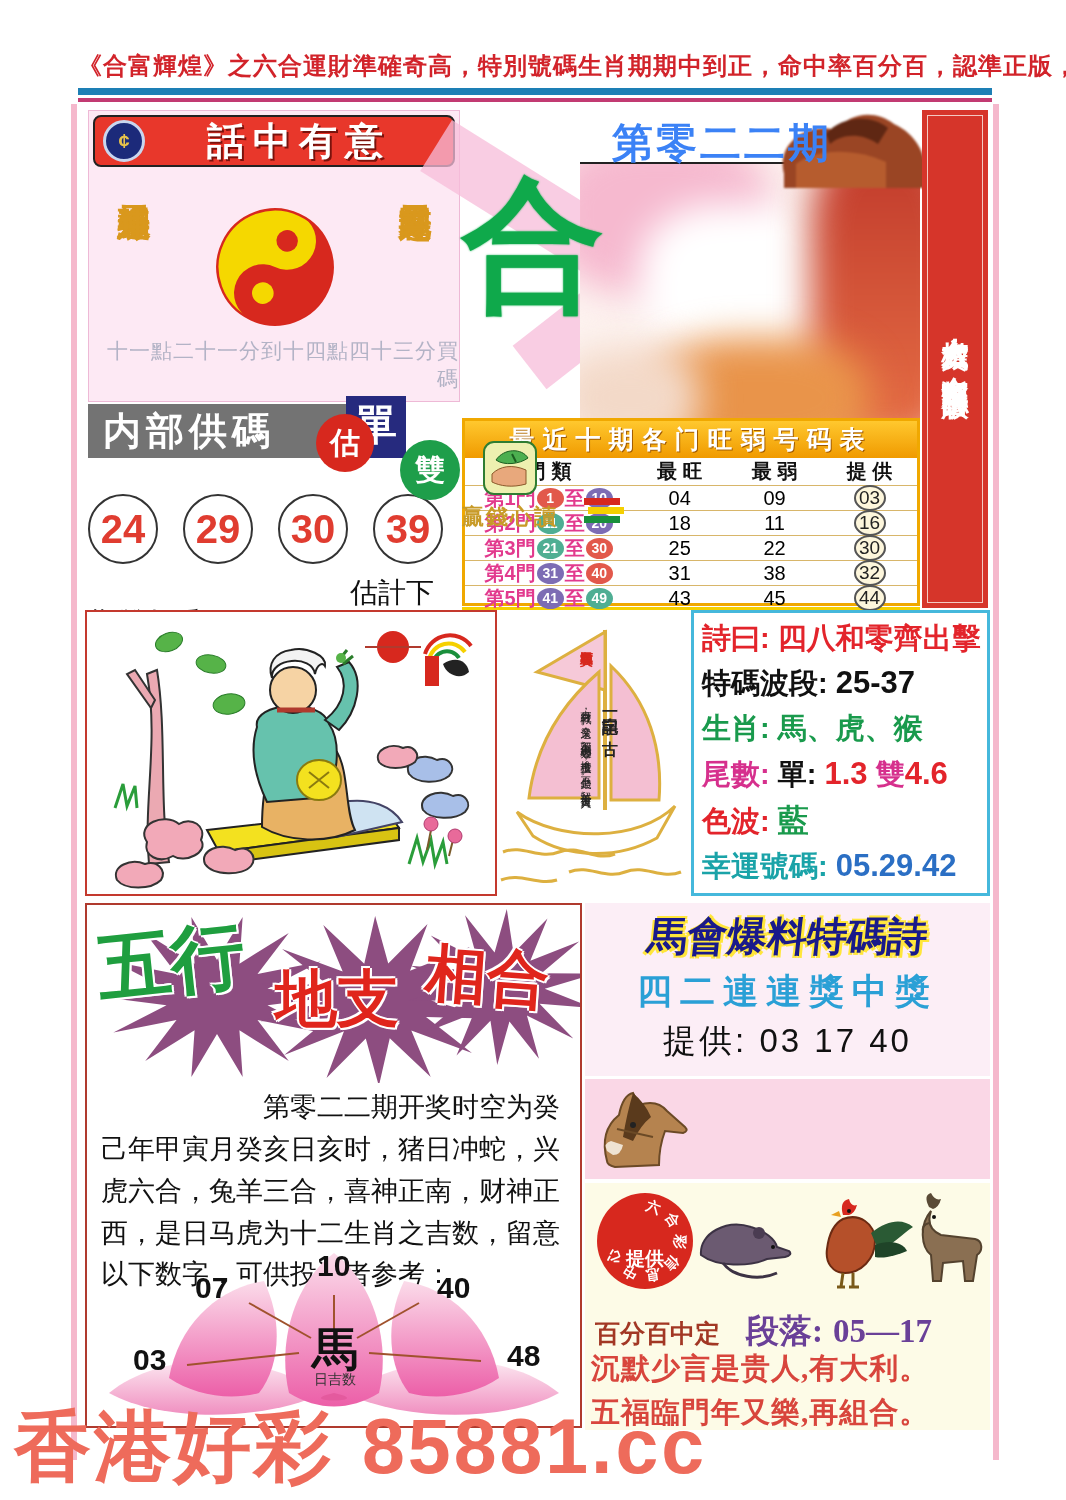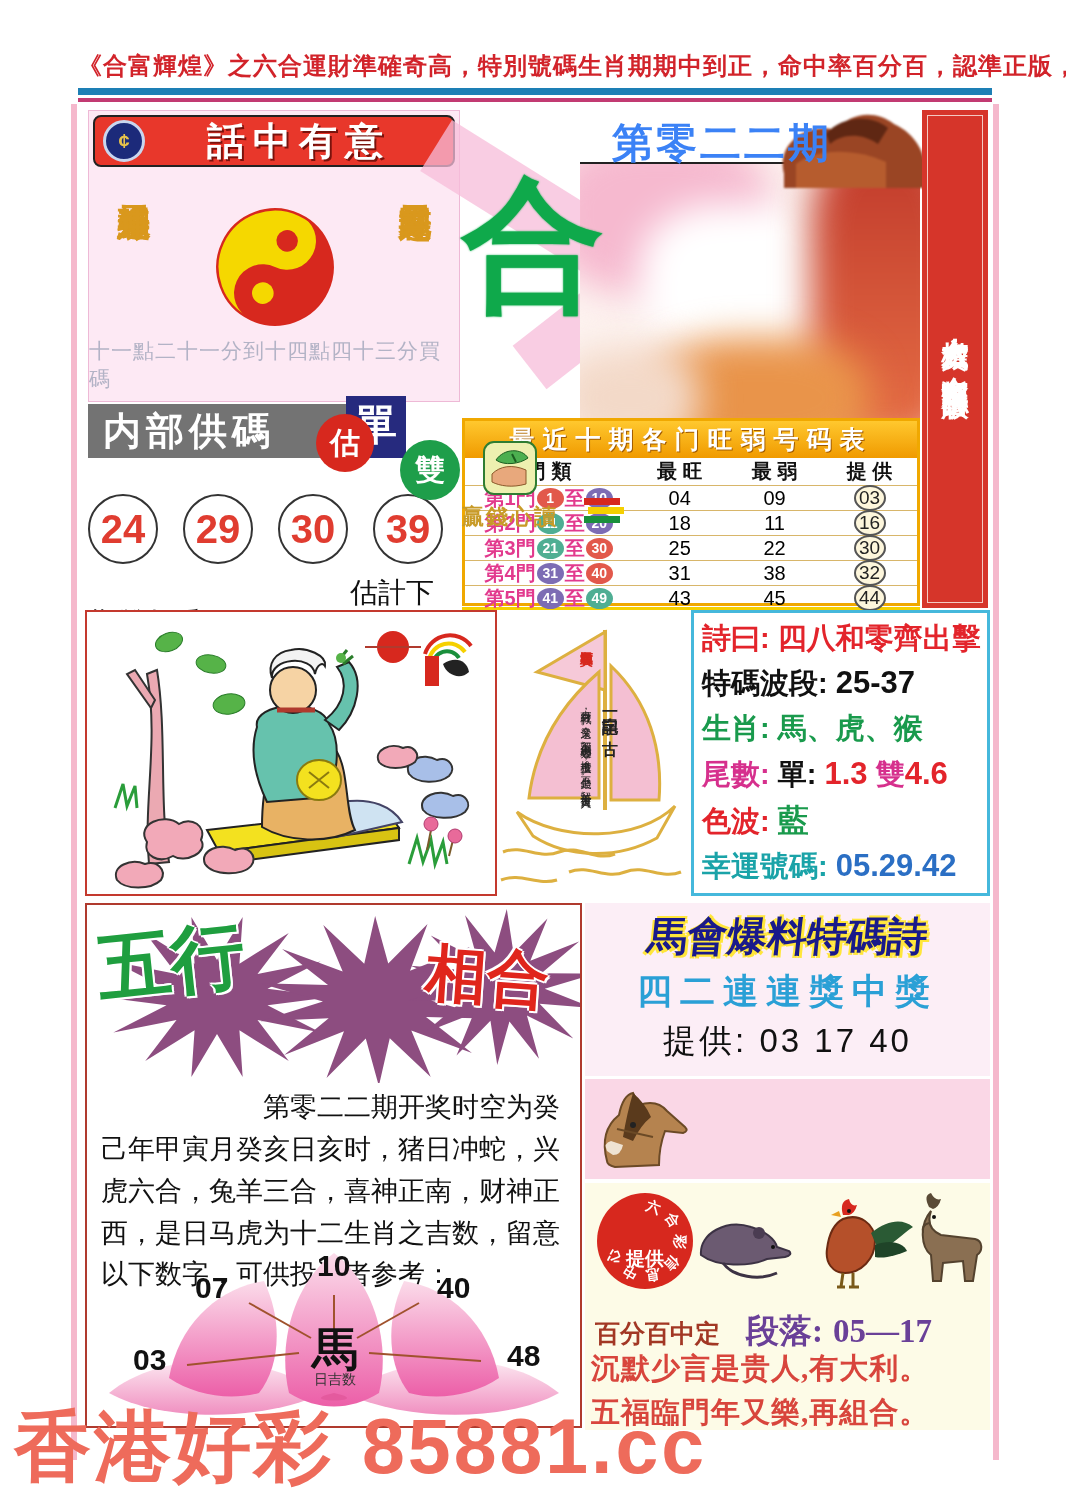--- a/index.html
+++ b/index.html
@@ -20,21 +20,21 @@
   .boxA-head { position:absolute; left:4px; top:4px; right:4px; height:52px; background:#e8372b; border:2px solid #222;
                border-radius:8px; display:flex; align-items:center; }
   .boxA-logo { width:42px; height:42px; border-radius:50%; background:#1c2a7a; border:3px solid #c9d6ef; margin-left:8px;
                color:#e8c24a; font-size:20px; font-weight:bold; display:flex; align-items:center; justify-content:center; }
   .boxA-title { flex:1; text-align:center; color:#fff; font-size:38px; font-weight:bold; letter-spacing:8px;
                 text-shadow:2px 2px 0 #7a120c; }
   .vtext { writing-mode:vertical-rl; text-orientation:upright; }
   .boxA-left { position:absolute; left:22px; top:70px; height:210px; font-size:33px; font-weight:bold; color:#d9981d; }
   .boxA-right { position:absolute; right:22px; top:70px; height:210px; font-size:33px; font-weight:bold; color:#d9981d; }
   .yinyang { position:absolute; left:126px; top:96px; width:120px; height:120px; }
-  .boxA-note { position:absolute; left:0; bottom:8px; width:100%; text-align:left; color:#b3b3c6; font-size:21px; letter-spacing:1px; }
+  .boxA-note { position:absolute; left:0; bottom:8px; width:100%; text-align:right; color:#b3b3c6; font-size:21px; letter-spacing:1px; }
 
   
   .boxB { position:absolute; left:88px; top:404px; width:375px; height:206px; }
   .boxB-banner { position:absolute; left:0; top:0; width:312px; height:54px; background:#737373; color:#fff;
                  font-size:38px; font-weight:bold; letter-spacing:5px; line-height:54px; padding-left:15px; }
   .gu-circle { position:absolute; left:228px; top:10px; width:58px; height:58px; border-radius:50%; background:#d7281e;
                color:#fff; font-size:30px; font-weight:bold; display:flex; align-items:center; justify-content:center; z-index:2; }
   .dan-label { position:absolute; left:258px; top:-8px; width:60px; text-align:center; color:#fff; font-size:42px; font-weight:bold; z-index:1;
                background:#262a7e; height:62px; line-height:58px; }
   .shuang-circle { position:absolute; left:312px; top:36px; width:60px; height:60px; border-radius:50%; background:#1e9e4a;
@@ -369,20 +369,21 @@
     <div class="burst-wrap">
       <svg width="493" height="178" viewBox="0 0 493 178">
         <defs>
           <polygon id="burst" points="100,0 43.9,10 90.1,43.4 35.2,28.1 62.4,78.2 19.5,40.6 22.3,97.5 0,45 -22.3,97.5 -19.5,40.6 -62.4,78.2 -35.2,28.1 -90.1,43.4 -43.9,10 -100,0 -43.9,-10 -90.1,-43.4 -35.2,-28.1 -62.4,-78.2 -19.5,-40.6 -22.3,-97.5 0,-45 22.3,-97.5 19.5,-40.6 62.4,-78.2 35.2,-28.1 90.1,-43.4 43.9,-10"></polygon>
         </defs>
         <use href="#burst" transform="translate(130 92) scale(1.15 0.82)" fill="#8d4d80"></use>
         <use href="#burst" transform="translate(290 96) scale(1.2 0.85) rotate(12)" fill="#8d4d80"></use>
         <use href="#burst" transform="translate(415 82) scale(0.95 0.78) rotate(-10)" fill="#8d4d80"></use>
       </svg>
       <div class="wuxing-green">五行</div>
+      <div class="dizhi">地支</div>
       <div class="xianghe">相合</div>
     </div>
     <div class="para">第零二二期开奖时空为癸己年甲寅月癸亥日亥时，猪日冲蛇，兴虎六合，兔羊三合，喜神正南，财神正西，是日马虎为十二生肖之吉数，留意以下数字，可供投资者参考：</div>
     <div class="lotus-wrap">
       <svg width="470" height="185" viewBox="0 0 470 185">
         <defs>
           <linearGradient id="pet" x1="0" y1="0" x2="0" y2="1">
             <stop offset="0" stop-color="#fbdcea"></stop>
               <stop offset="1" stop-color="#ec5fa8"></stop>
           </linearGradient>

